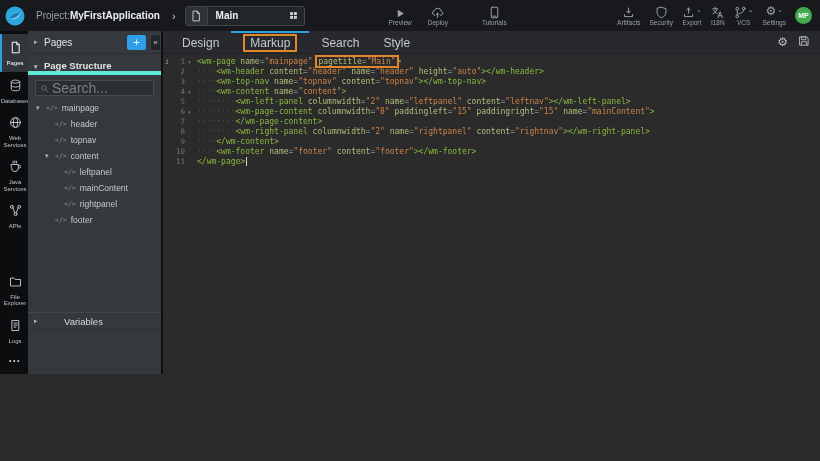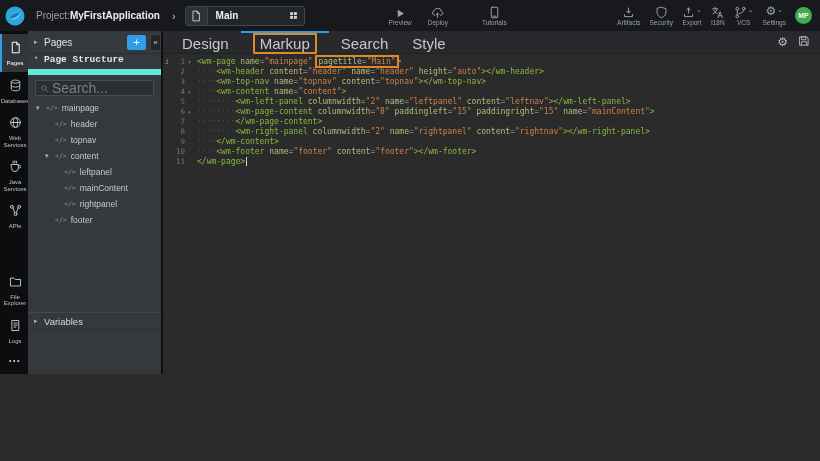--- a/index.html
+++ b/index.html
@@ -45,39 +45,39 @@
   .panel { width:135px; background:#35383c; display:flex; flex-direction:column; position:relative;
     border-right:2px solid #0e0f10; }
   .panel-head { height:23px; display:flex; align-items:center; padding:0 6px; border-bottom:1px solid #2c2f32; }
   .caret { color:#aeb2b6; font-size:7px; width:10px; }
   .panel-head .ttl { font-size:10px; color:#e2e5e7; flex:1; }
   .plus-btn { width:19px; height:15px; background:#2e9fe8; border-radius:2px; color:#fff; font-size:11px;
     line-height:14px; text-align:center; margin-right:9px; cursor:pointer; }
   .collapse-btn { position:absolute; right:0; top:3px; width:11px; height:17px; background:#232629;
     border:1px solid #3c4043; color:#c6c9cc; font-size:8px; display:flex; align-items:center;
     justify-content:center; cursor:pointer; }
-  .section-head { height:21px; display:flex; align-items:flex-start; padding:0 6px; border-bottom:6px solid #5eead4;
-    font-size:9.5px; font-weight:bold; color:#e2e5e7;font-family:Liberation Mono, monospace; }
+  .section-head { height:21px; display:flex; align-items:flex-end; padding:0 6px; border-bottom:4px solid #5eead4;
+    font-size:9.5px; font-weight:bold; color:#e2e5e7; }
   .searchbox { margin:5px 7px 4px 7px; height:16px; background:#2b2e31; border:1px solid #484c50;
     border-radius:2px; display:flex; align-items:center; padding:0 4px; gap:3px; color:#7b8085; }
   .searchbox input { background:none; border:none; outline:none; color:#c9cdd1; font-size:14px; width:100%; }
   .searchbox input::placeholder { color:#7b8085; }
   .tree { flex:1; overflow:hidden; }
   .tree-row { height:16px; display:flex; align-items:center; font-size:8.5px; color:#c6cacd;
     border-bottom:1px solid rgba(255,255,255,0.025); cursor:pointer; }
   .tw-icon { color:#8f969b; font-size:6.5px; font-family:"DejaVu Sans Mono",monospace; margin-right:4px; }
   .vars-row { height:18px; display:flex; align-items:center; border-top:1px solid #43474b;
-    border-bottom:1px solid #2c2f32; font-size:9.5px; color:#d6d9db; padding:0 6px; cursor:pointer; }
+    border-bottom:1px solid #2c2f32; font-size:9.5px; color:#d6d9db; padding:0 6px; cursor:pointer;gap:20px; }
   .panel-bottom { height:44px; }
 
   
   .editor { flex:1; display:flex; flex-direction:column; background:#2b2b2b; min-width:0; }
   .edit-tabs { height:23px; background:#27292c; display:flex; align-items:center; padding-left:7px;
     border-bottom:1px solid #202225; }
-  .etab { height:100%; display:flex; align-items:center; padding:0 12px; font-size:15px; color:#c6c9cc;
+  .etab { height:100%; display:flex; align-items:center; padding:0 12px; font-size:12px; color:#c6c9cc;
     border-top:2px solid transparent; cursor:pointer; }
   .etab.active { border-top-color:#2f9fe5; }
   .ann-tab { border:2px solid #e2862c; padding:0 5px; border-radius:1px; }
   .etab-icons { margin-left:auto; display:flex; align-items:center; gap:10px; padding-right:10px; color:#b7bbbe; }
 
   .code { flex:1; font-family:"DejaVu Sans Mono",monospace; font-size:8px; line-height:10px; padding-top:3px; overflow:hidden; }
   .cl { display:flex; height:10px; align-items:center; }
   .g { width:31px; display:flex; align-items:center; flex-shrink:0; }
   .g-info { width:8px; text-align:center; color:#9aa0a5; font-size:7px; font-style:italic; }
   .g-num { flex:1; text-align:right; color:#6d7377; font-size:7.5px; }

